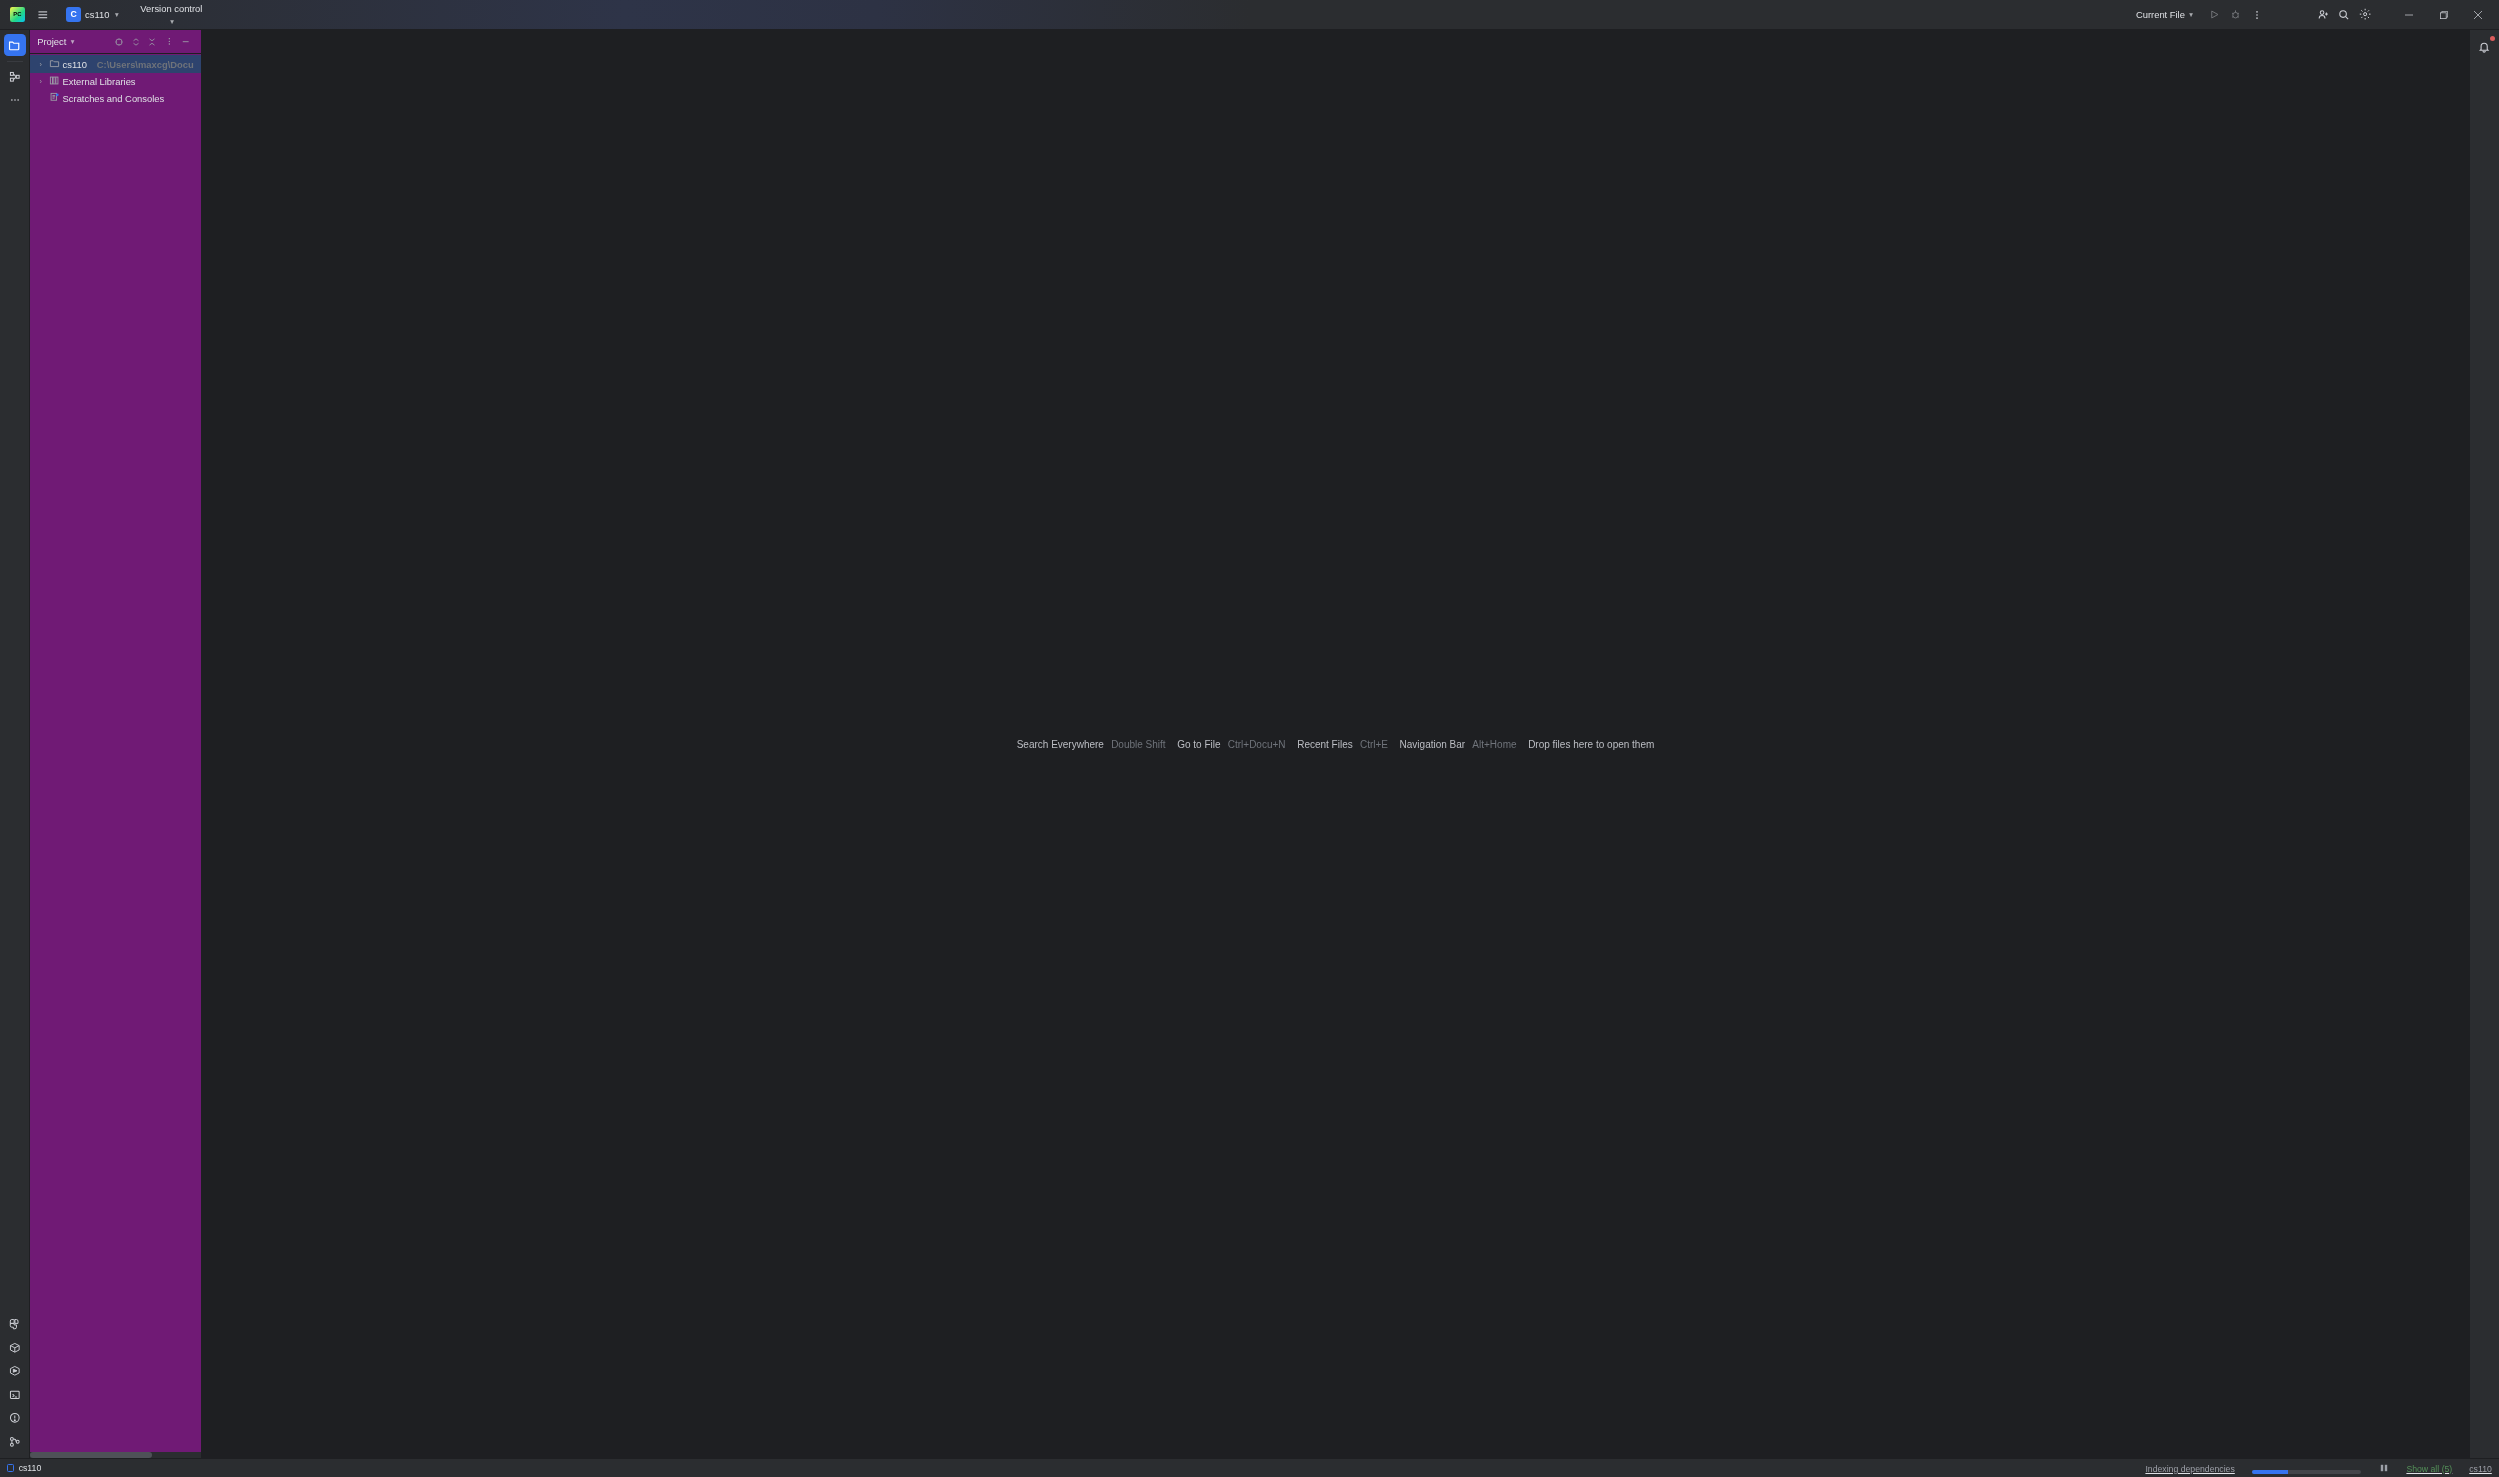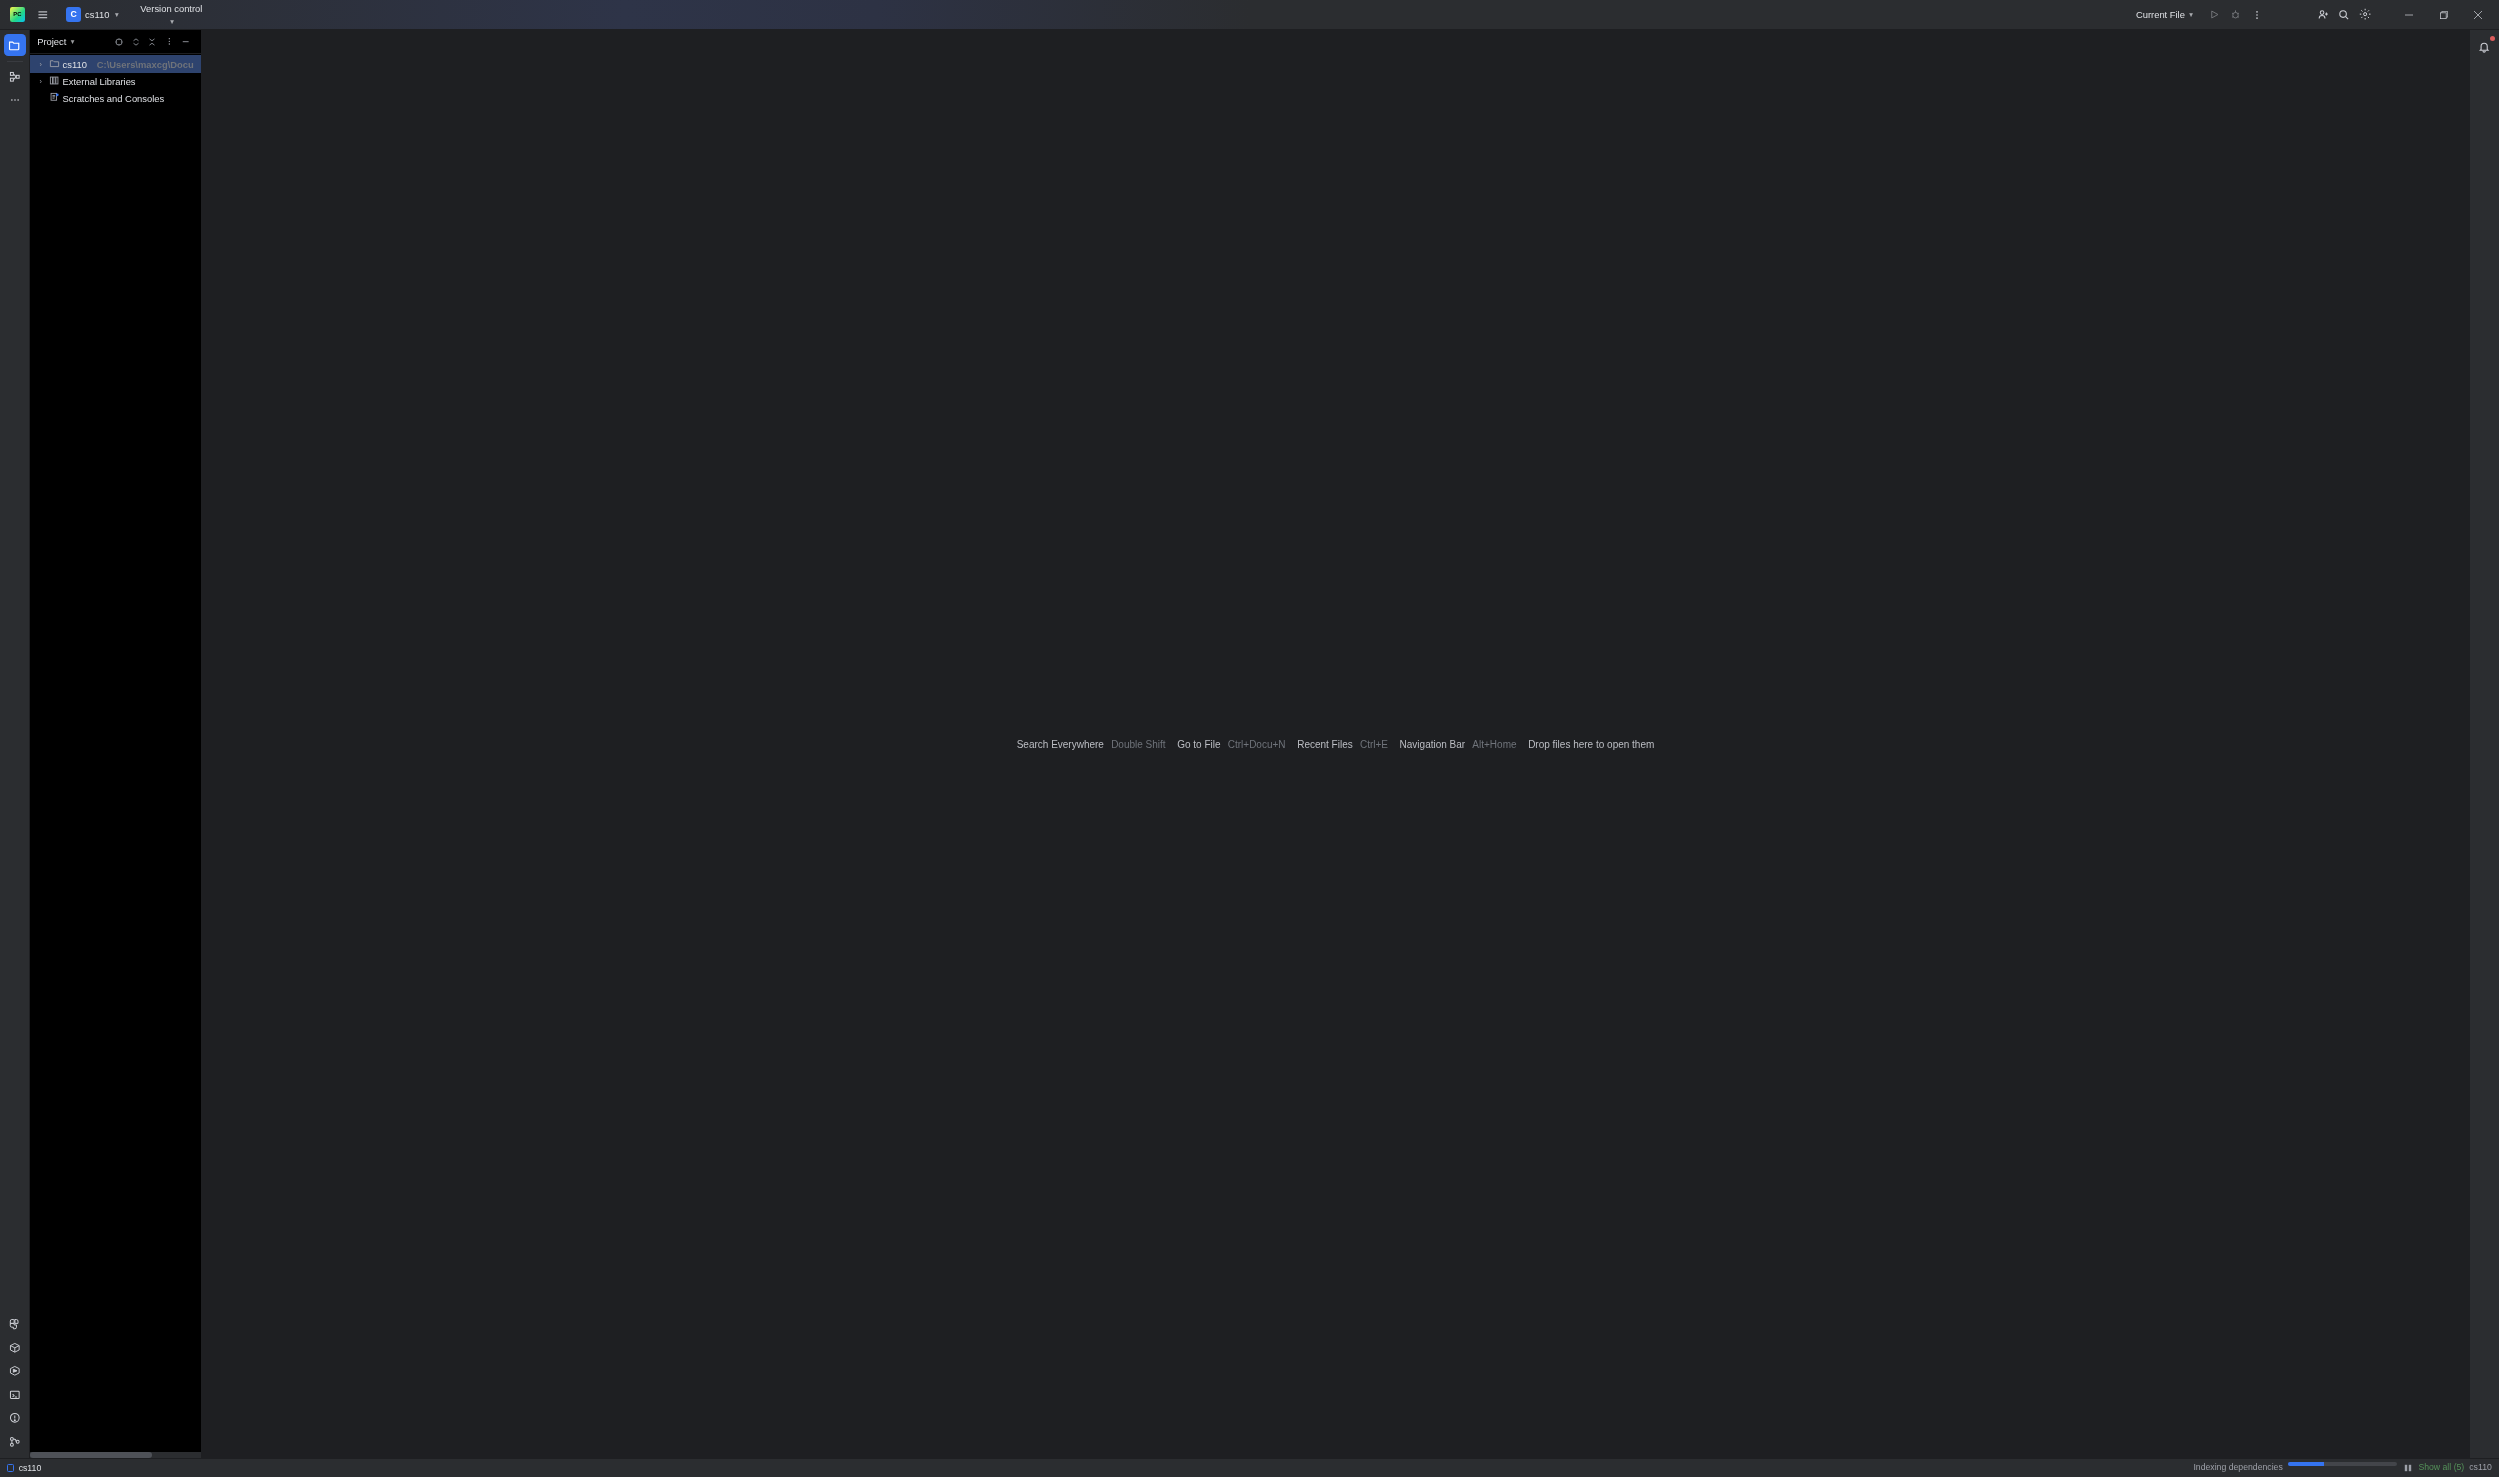--- a/index.html
+++ b/index.html
@@ -59,21 +59,21 @@
     }
     .rail-btn {
       width:22px; height:22px; display:flex; align-items:center; justify-content:center;
       border-radius:4.3px; cursor:pointer; color:#ced0d6;
     }
     .rail-btn.active { background:#3574f0; color:#fff; }
     .rail-sep { width:16px; height:0.7px; background:#393b40; margin:2.9px 0; }
     .rail-spacer { flex:1; }
 
     .project-panel {
-      width:172px; background:#000000; border-right:0.7px solid #1e1f22;
+      width:172px; background:#701a75; border-right:0.7px solid #1e1f22;
       display:flex; flex-direction:column;
     }
     .panel-header {
       height:24px; display:flex; align-items:center; padding:0 7.2px; gap:2.9px;
       border-bottom:0.7px solid #1e1f22;
     }
     .panel-title { display:flex; align-items:center; gap:2.9px; cursor:pointer; font-size:9.4px;}
     .panel-header-actions { margin-left:auto; display:flex; gap:0.7px; }
     .small-icon-btn { width:16px; height:16px; display:flex; align-items:center; justify-content:center; border-radius:2.9px; cursor:pointer; color:#9da0a8;}
     .tree { flex:1; overflow:auto; padding-top:1.4px;}
@@ -97,21 +97,21 @@
     .notif-rail { width:30px; border-left:0.7px solid #1e1f22; background:#2b2d30; display:flex; flex-direction:column; align-items:center; padding-top:5.8px;}
     .notif-btn { position:relative; }
     .notif-dot { position:absolute; top:0.7px; right:0.7px; width:5px; height:5px; border-radius:50%; background:#db5c5c;}
 
     .statusbar {
       height:19px; background:#2b2d30; border-top:0.7px solid #1e1f22;
       display:flex; align-items:center; padding:0 7.2px; font-size:8.7px; gap:10px;
     }
     .status-left { display:flex; align-items:center; gap:4.3px; cursor:pointer;}
     .status-square { width:7.2px;height:7.2px;border:1.1px solid #3574f0; border-radius:1.4px;}
-    .status-right { margin-left:auto; display:flex; align-items:flex-start; gap:5px;}
+    .status-right { margin-left:auto; display:flex; align-items:flex-end; gap:17px;text-decoration:underline;}
     .progress-track { width:109px; height:3.6px; background:#43454a; border-radius:2.2px; overflow:hidden;}
     .progress-fill { height:100%; background:#3574f0; width:33%;}
     .status-link { color:#549159; cursor:pointer;}
     .status-info { color:#9da0a8;}
     .status-pause { width:11.6px;height:11.6px; display:flex;align-items:center;justify-content:center; cursor:pointer; color:#9da0a8;}
     .venv { color:#9da0a8; cursor:pointer;}
     svg { pointer-events:none; }
     .folder-icon { color:#9da0a8;}
   </style>
 </head>

